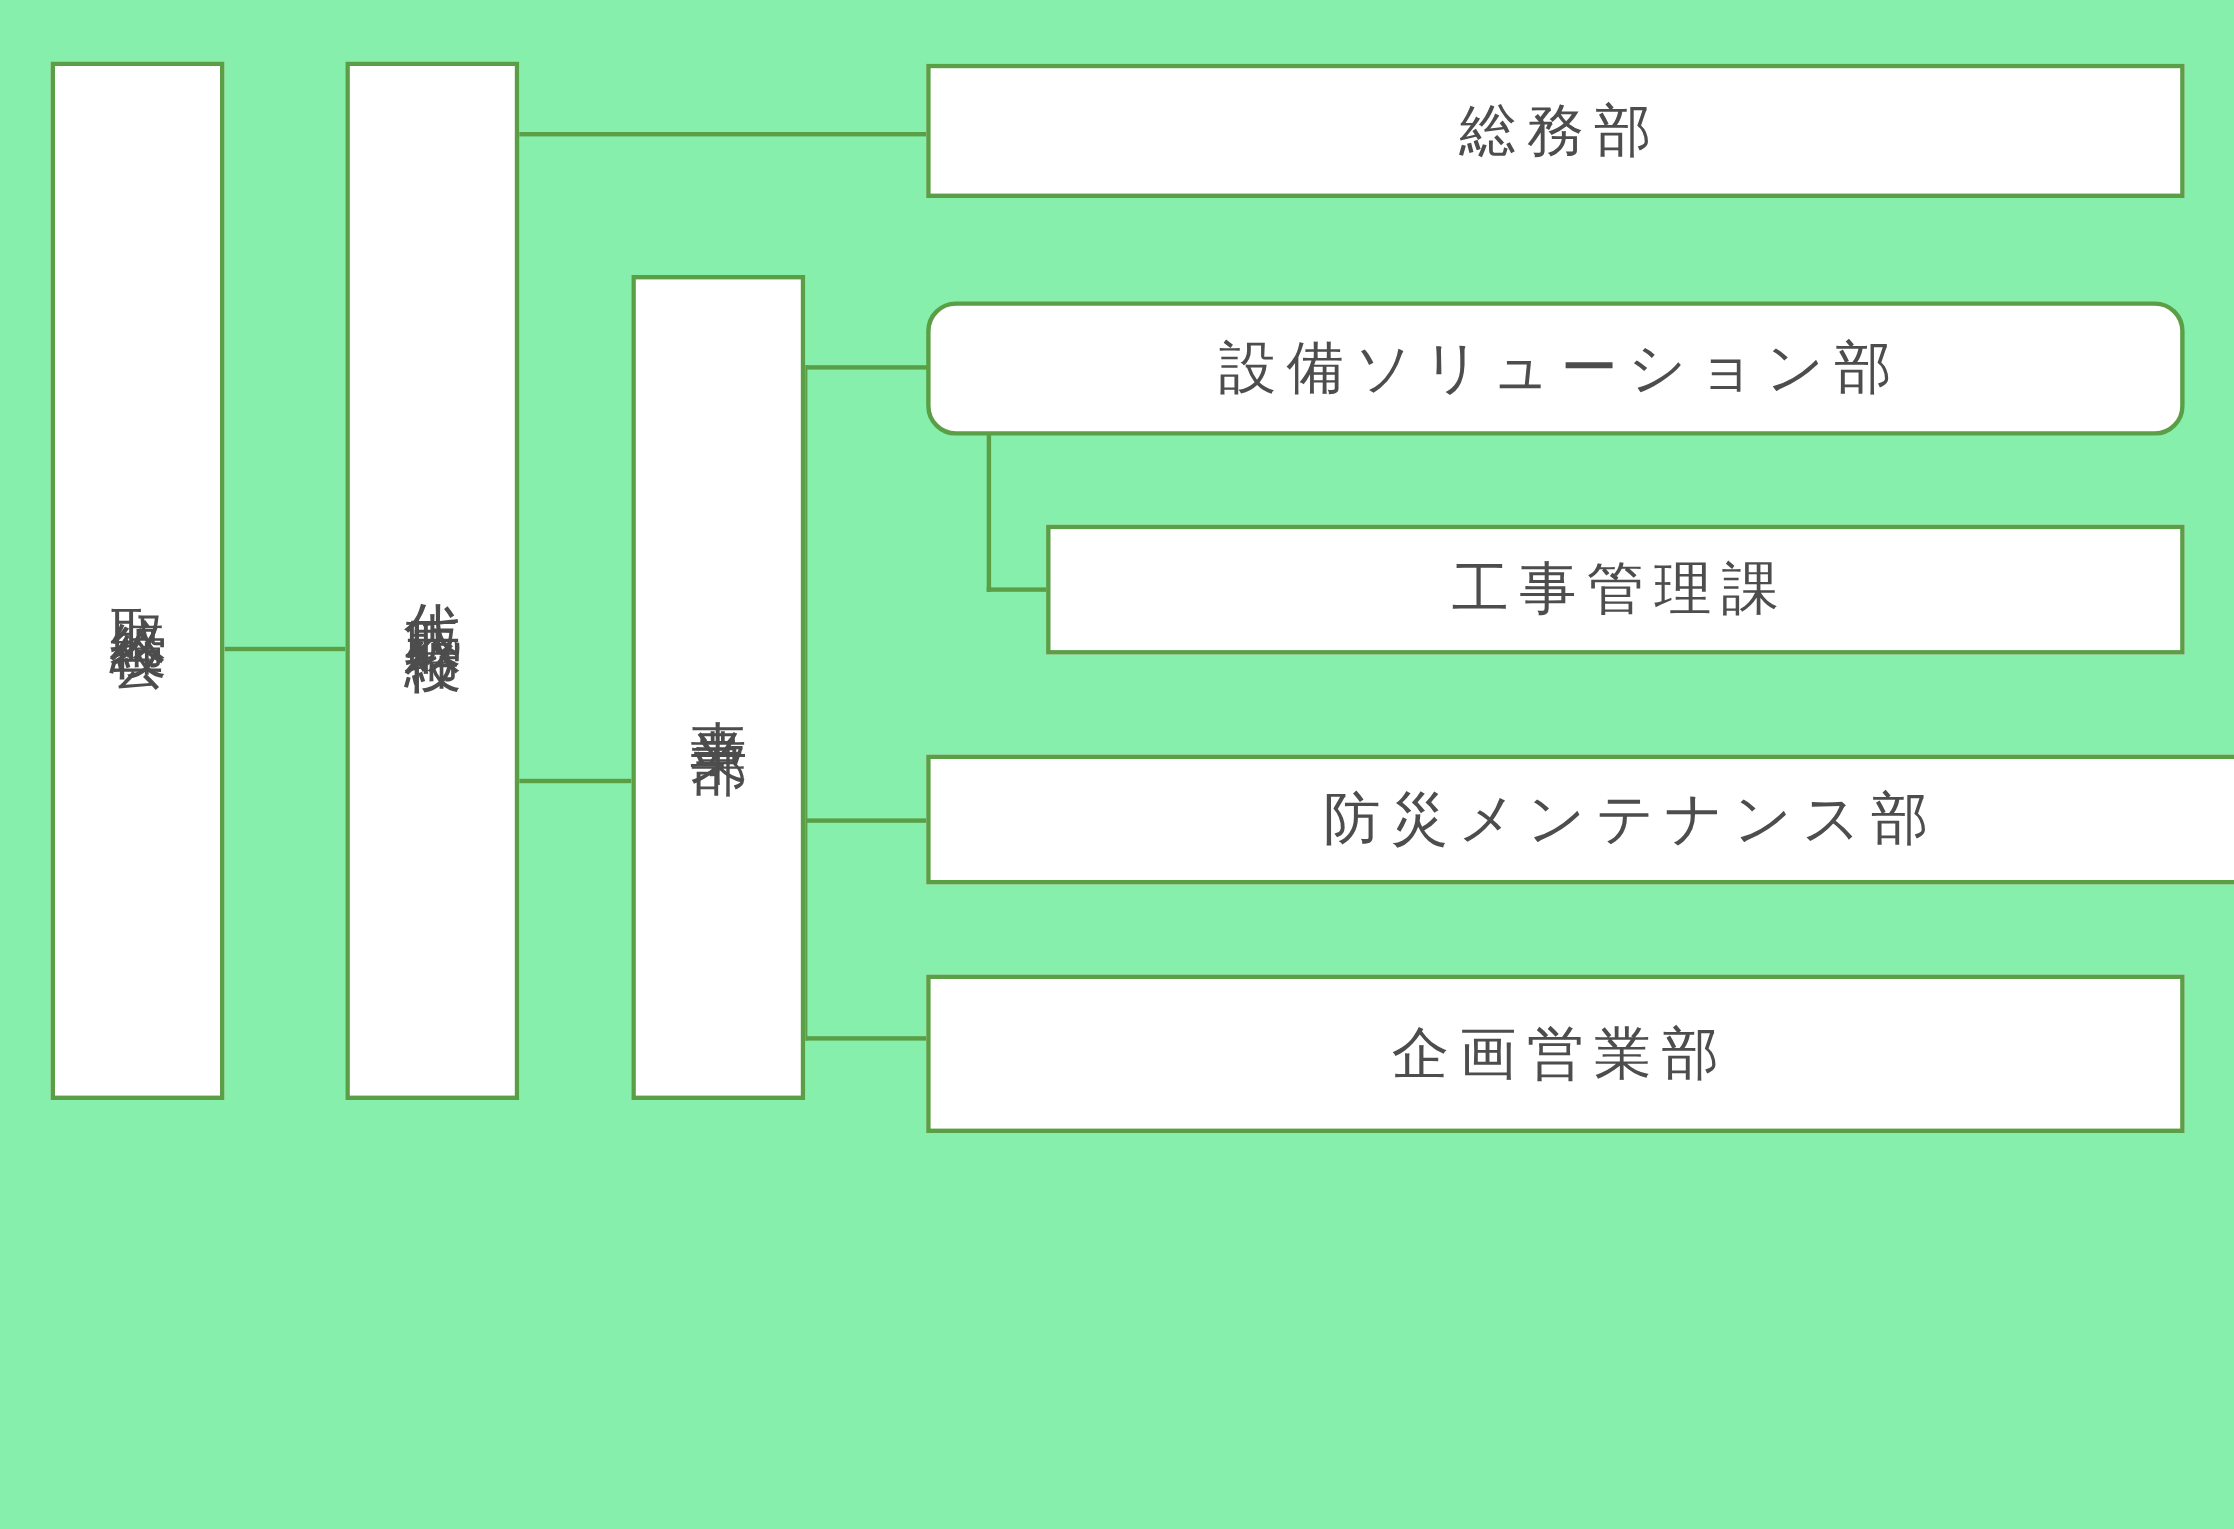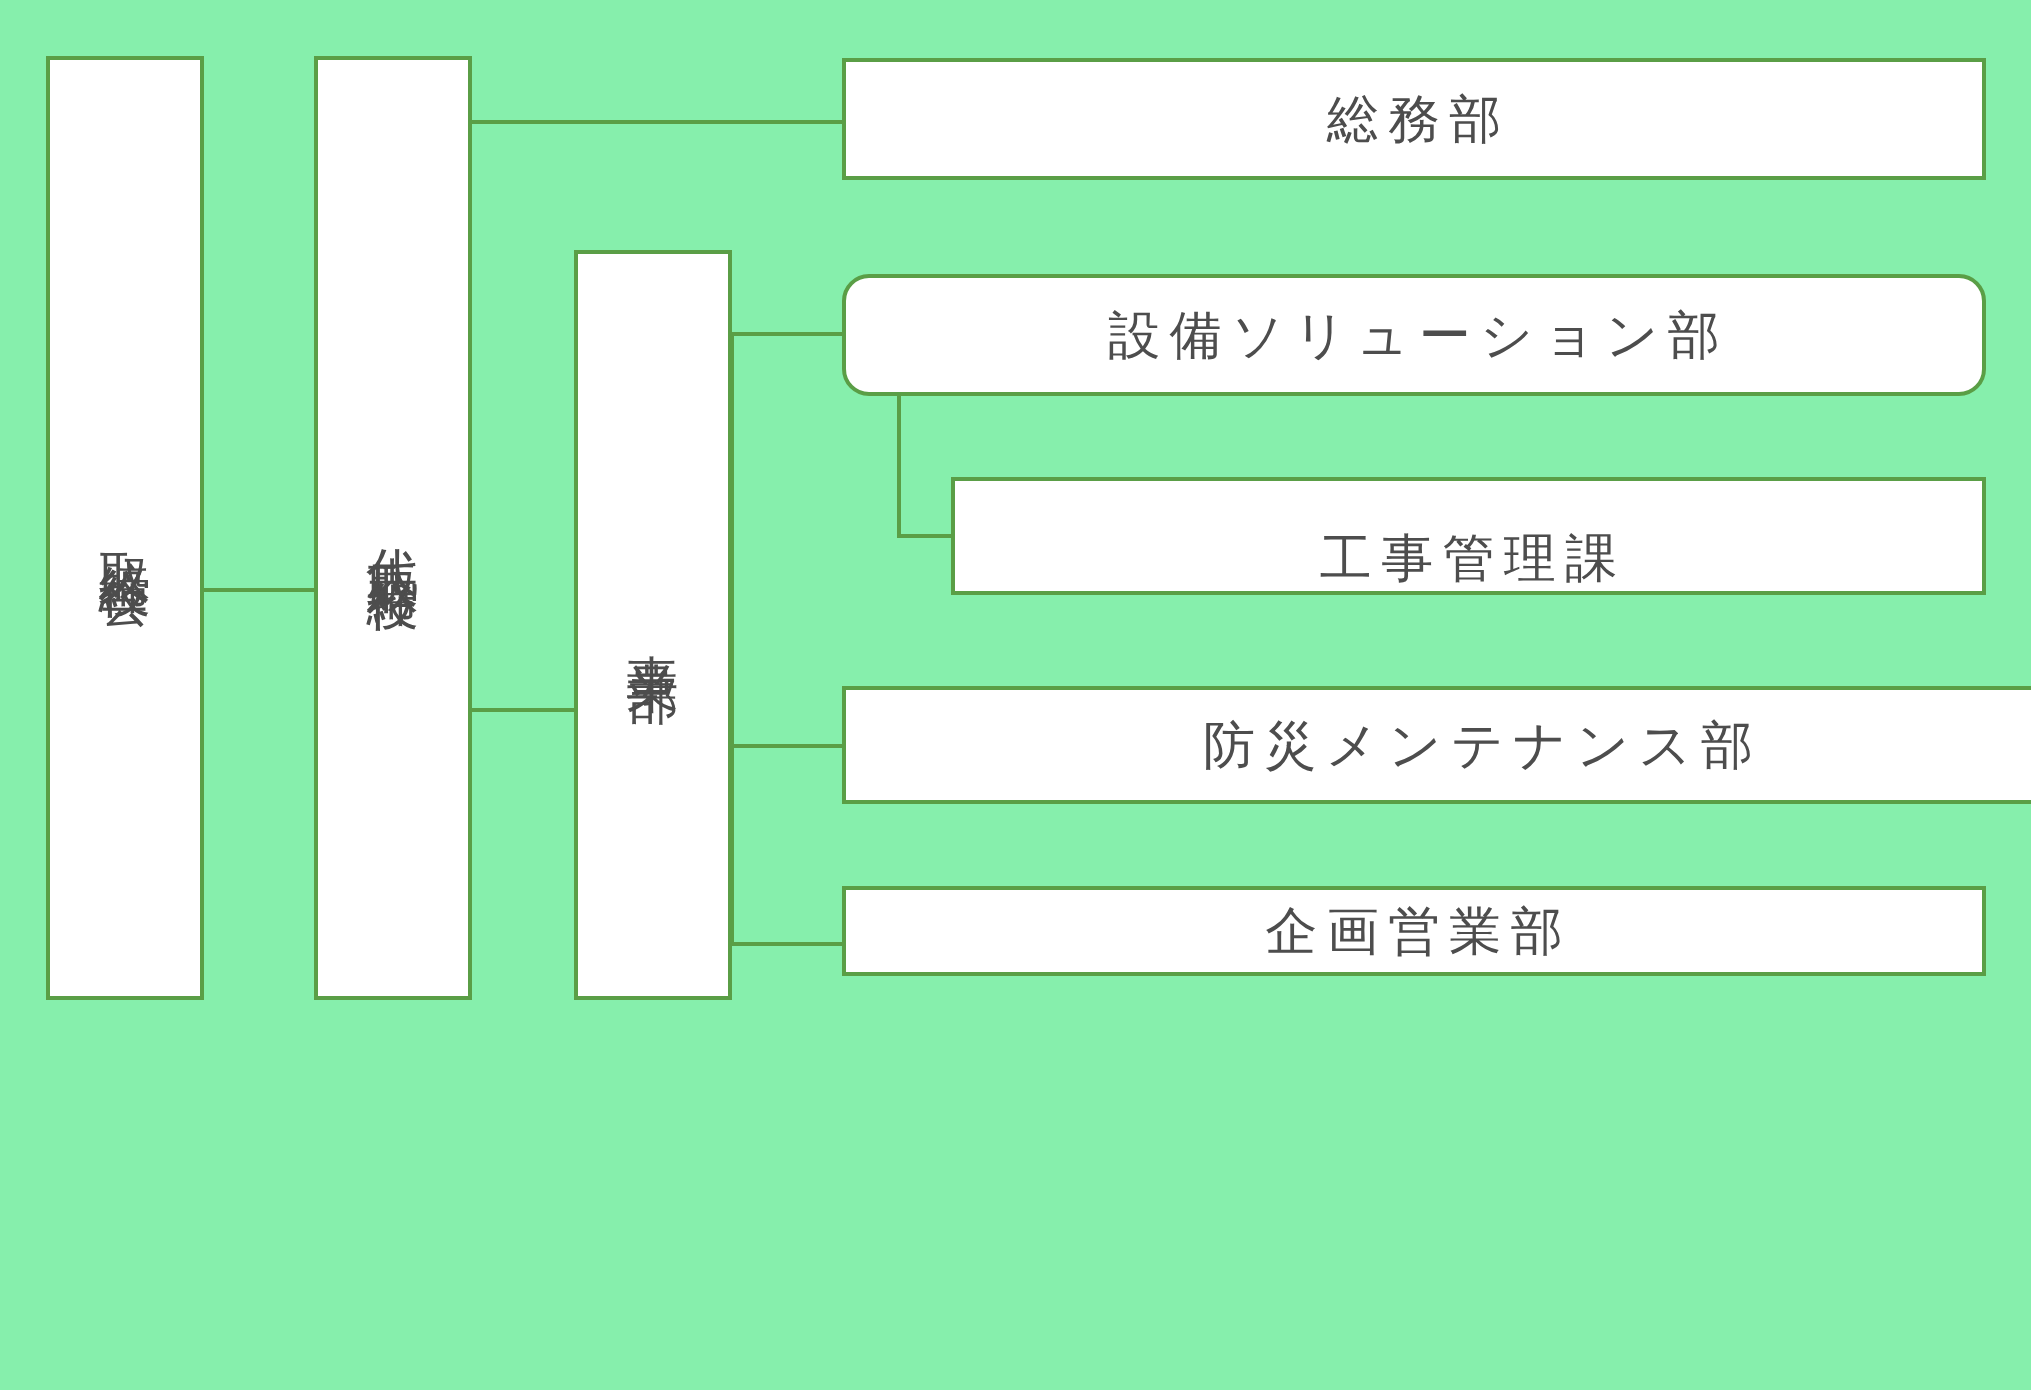--- a/index.html
+++ b/index.html
@@ -87,25 +87,25 @@
   </div>
 
   <div class="node" style="left:842px; top:58px; width:1144px; height:122px;">
     <span class="node-label">総務部</span>
   </div>
 
   <div class="node" style="left:842px; top:274px; width:1144px; height:122px;border-radius:27px;">
     <span class="node-label">設備ソリューション部</span>
   </div>
 
-  <div class="node" style="left:951px; top:477px; width:1035px; height:118px;align-items:flex-end;">
+  <div class="node" style="left:951px; top:477px; width:1035px; height:118px;">
     <span class="node-label">工事管理課</span>
   </div>
 
   <div class="node" style="left:842px; top:686px; width:1272px; height:118px;">
     <span class="node-label">防災メンテナンス部</span>
   </div>
 
-  <div class="node" style="left:842px; top:886px; width:1144px; height:90px;">
+  <div class="node" style="left:842px; top:886px; width:1144px; height:144px;">
     <span class="node-label">企画営業部</span>
   </div>
 
 </div>
 
 </body></html>

